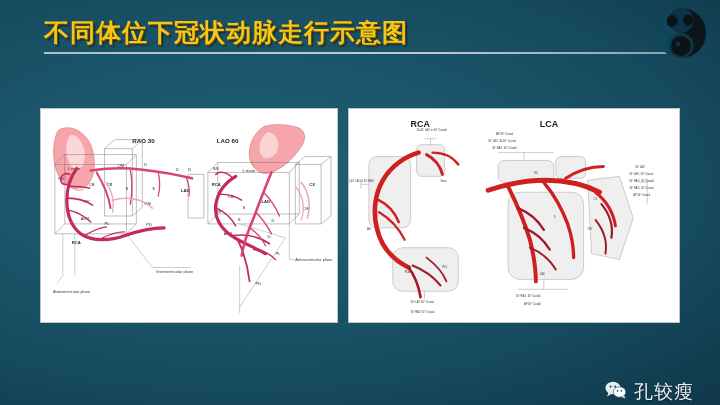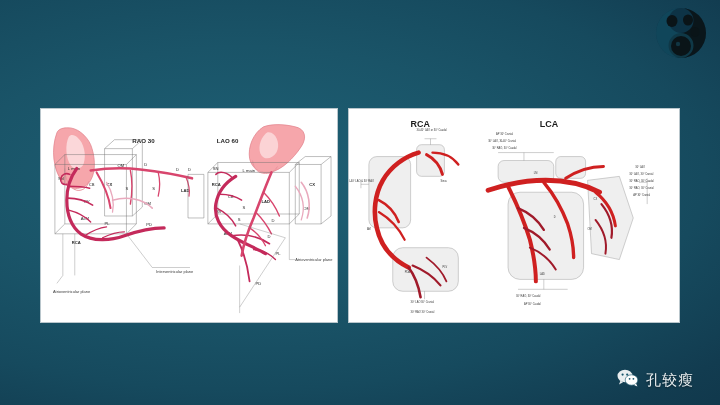--- a/index.html
+++ b/index.html
@@ -39,26 +39,25 @@
   }
 
   
   #brand-logo {
     position: absolute; right: 12px; top: 6px;
     width: 54px; height: 54px;
   }
 
   
   #watermark {
-    position: absolute; right: 26px; bottom: 14px;
+    position: absolute; right: 26px; bottom: 0;
     display: flex; align-items: center; gap: 7px;
     color: #e8eef0;
-    font-size: 15px;
+    font-size: 19px;
     text-shadow: 0 1px 2px rgba(0,0,0,.5);
-    font-family: Liberation Serif, serif;
   }
   #watermark .wm-label { letter-spacing: 1px; }
 
   
   .panel {
     position: absolute;
     background: #ffffff;
     border: 1px solid #b9c6cc;
     overflow: hidden;
   }
@@ -81,20 +80,24 @@
   .art       { fill: none; stroke: #cf2020; stroke-linecap: round; stroke-linejoin: round; }
   .artd      { fill: none; stroke: #a01a2a; stroke-linecap: round; stroke-linejoin: round; }
   .chamber   { fill: #efefef; stroke: #8b8b8b; stroke-width: .4; }
   .leader    { fill: none; stroke: #6f6f6f; stroke-width: .35; }
 </style>
 </head>
 <body>
 
 <div id="slide">
 
+  <div id="title-block">
+    <div id="page-title">不同体位下冠状动脉走行示意图</div>
+    <div id="title-rule"></div>
+  </div>
 
   <div id="brand-logo">
     <svg viewBox="0 0 54 54" width="54" height="54" aria-hidden="true">
       <circle cx="27" cy="27" r="25" fill="#0d3346"></circle>
       <path d="M27 2a25 25 0 0 1 0 50 12.5 12.5 0 0 1 0-25 12.5 12.5 0 0 0 0-25z" fill="#0a1418" opacity=".92"></path>
       <path d="M27 2a25 25 0 0 0 0 50 12.5 12.5 0 0 0 0-25 12.5 12.5 0 0 1 0-25z" fill="#14556b" opacity=".55"></path>
       <ellipse cx="18" cy="15" rx="5.5" ry="6" fill="#0a1418"></ellipse>
       <ellipse cx="34" cy="14" rx="5" ry="5.5" fill="#0a1418"></ellipse>
       <ellipse cx="41" cy="26" rx="4.5" ry="5" fill="#0a1418"></ellipse>
       <circle cx="27" cy="40" r="10" fill="#0a1418"></circle>

